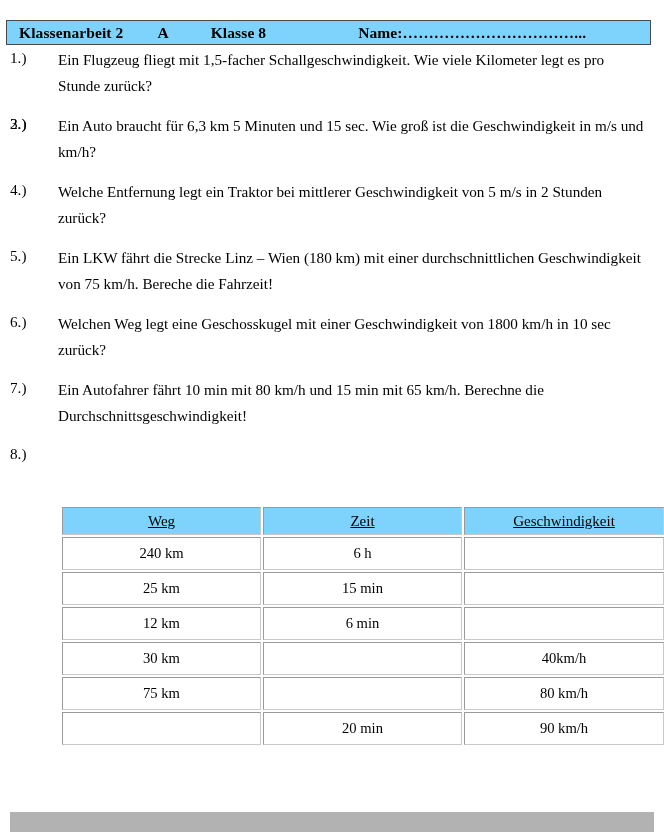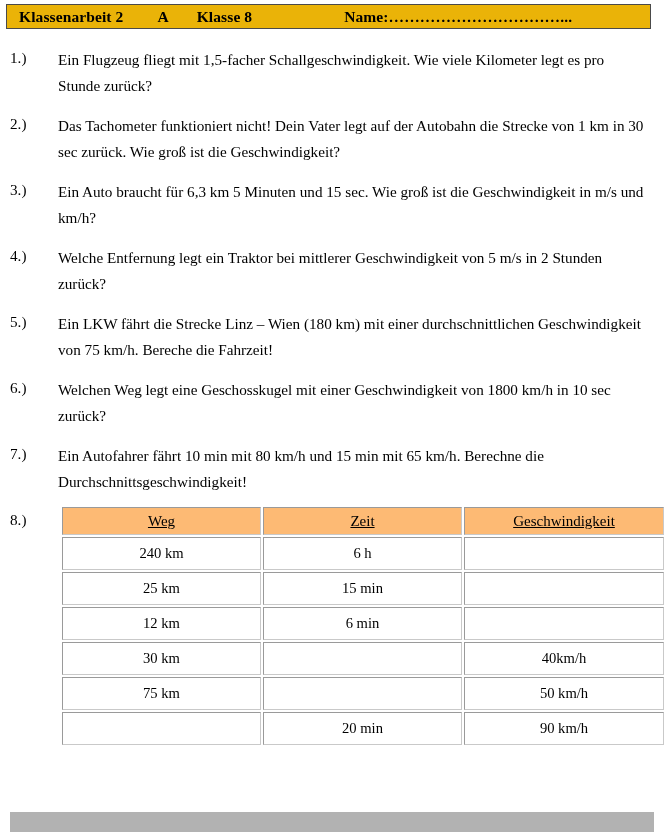--- a/index.html
+++ b/index.html
@@ -13,36 +13,36 @@
     position: relative;
     font-family: "Liberation Serif", "DejaVu Serif", serif;
     color: #000000;
     overflow: hidden;
   }
 
   
   .header-bar {
     position: absolute;
     left: 6px;
-    top: 4px;
+    top: 20px;
     width: 645px;
     height: 25px;
-    background: #eab308;
+    background: #7dd3fc;
     border: 1px solid #4a4a4a;
     box-sizing: border-box;
     display: flex;
     align-items: center;
     font-weight: bold;
     font-size: 15.5px;
     white-space: nowrap;
     letter-spacing: 0.1px;
   }
   .hdr-klassenarbeit { margin-left: 12px; }
   .hdr-variant      { margin-left: 34px; }
-  .hdr-klasse       { margin-left: 28px; }
+  .hdr-klasse       { margin-left: 42px; }
   .hdr-name         { margin-left: 92px; }
 
   
   .questions {
     position: absolute;
     left: 0;
     top: 47px;
     width: 664px;
   }
   .question {
@@ -85,21 +85,21 @@
     border-top-color: #9a9a9a;
     border-left-color: #9a9a9a;
     height: 33px;
     text-align: center;
     vertical-align: middle;
     font-size: 14.6px;
     padding: 2px 4px;
     box-sizing: border-box;
   }
   table.speed-table tr.head-row td {
-    background: #fdba74;
+    background: #7dd3fc;
     height: 28px;
   }
   table.speed-table tr.head-row td span.head-label {
     text-decoration: underline;
     font-size: 15px;
   }
   col.c-weg   { width: 199px; }
   col.c-zeit  { width: 199px; }
   col.c-gesch { width: 200px; }
 
@@ -125,21 +125,20 @@
 
 <div class="questions">
 
   <div class="question">
     <span class="q-num">1.)</span>
     <div class="q-text">Ein Flugzeug fliegt mit 1,5-facher Schallgeschwindigkeit. Wie viele Kilometer legt es pro Stunde zurück?</div>
   </div>
 
   <div class="question">
     <span class="q-num">2.)</span>
-    <div class="q-text">Das Tachometer funktioniert nicht! Dein Vater legt auf der Autobahn die Strecke von 1 km in 30 sec zurück. Wie groß ist die Geschwindigkeit?</div>
   </div>
 
   <div class="question">
     <span class="q-num">3.)</span>
     <div class="q-text">Ein Auto braucht für 6,3 km 5 Minuten und 15 sec. Wie groß ist die Geschwindigkeit in m/s und km/h?</div>
   </div>
 
   <div class="question">
     <span class="q-num">4.)</span>
     <div class="q-text">Welche Entfernung legt ein Traktor bei mittlerer Geschwindigkeit von 5 m/s in 2 Stunden zurück?</div>
@@ -201,21 +200,21 @@
 
       <tr>
         <td>30 km</td>
         <td></td>
         <td>40km/h</td>
       </tr>
 
       <tr>
         <td>75 km</td>
         <td></td>
-        <td>50 km/h</td>
+        <td>80 km/h</td>
       </tr>
 
 
       <tr>
         <td></td>
         <td>20 min</td>
         <td>90 km/h</td>
       </tr>
     </tbody>
   </table>

